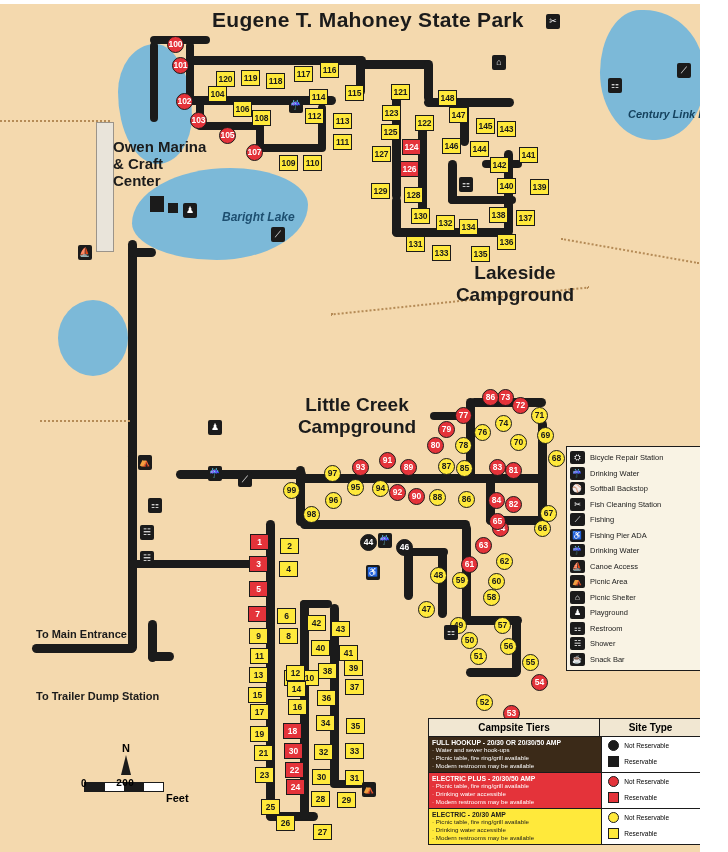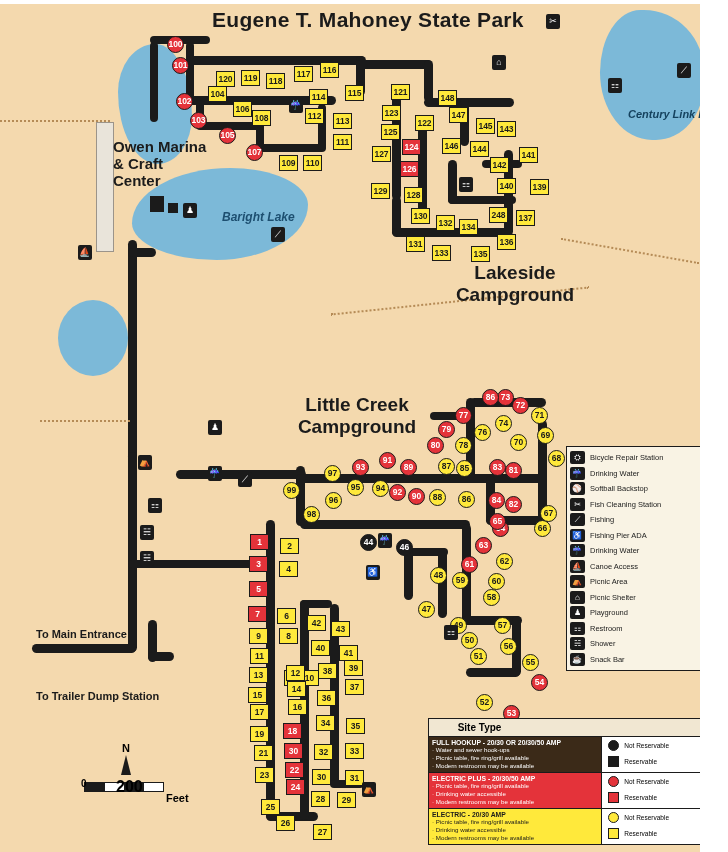--- a/index.html
+++ b/index.html
@@ -74,21 +74,21 @@
   .t-elec{background:#ffe93b;color:#1b1b1b;}
 
   
   #scale{position:absolute;left:84px;top:782px;width:80px;}
   #scalebar{display:flex;height:8px;border:1px solid #1b1b1b;}
   #scalebar i{flex:1;display:block;}
   #scalebar i:nth-child(odd){background:#1b1b1b;}
   #scalebar i:nth-child(even){background:#fff;}
   #scaletext{position:relative;font-size:10px;font-weight:bold;margin-top:1px;}
   #s0{position:absolute;left:-3px;top:-15px;font-size:10px;font-weight:bold;}
-  #s200{position:absolute;left:32px;top:-15px;font-size:16px;font-weight:bold;}
+  #s200{position:absolute;left:32px;top:-15px;font-size:10px;font-weight:bold;font-family:Liberation Mono, monospace;}
   #sfeet{position:absolute;left:82px;top:-1px;font-size:11px;font-weight:bold;}
   #north{position:absolute;left:116px;top:742px;text-align:center;width:20px;}
   #north .n{font-size:11px;font-weight:bold;}
   #north .arrow{width:0;height:0;border-left:5px solid transparent;border-right:5px solid transparent;
                 border-bottom:20px solid #1b1b1b;margin:1px auto 0;}
 </style>
 </head>
 <body>
 
 <div id="page">
@@ -207,21 +207,21 @@
       <div class="site yellow" style="left: 404px; top: 187px;">128</div>
       <div class="site yellow" style="left: 371px; top: 183px;">129</div>
       <div class="site yellow" style="left: 411px; top: 208px;">130</div>
       <div class="site yellow" style="left: 406px; top: 236px;">131</div>
       <div class="site yellow" style="left: 436px; top: 215px;">132</div>
       <div class="site yellow" style="left: 432px; top: 245px;">133</div>
       <div class="site yellow" style="left: 459px; top: 219px;">134</div>
       <div class="site yellow" style="left: 471px; top: 246px;">135</div>
       <div class="site yellow" style="left: 497px; top: 234px;">136</div>
       <div class="site yellow" style="left: 516px; top: 210px;">137</div>
-      <div class="site yellow" style="left: 489px; top: 207px;">248</div>
+      <div class="site yellow" style="left: 489px; top: 207px;">138</div>
       <div class="site yellow" style="left: 530px; top: 179px;">139</div>
       <div class="site yellow" style="left: 497px; top: 178px;">140</div>
       <div class="site yellow" style="left: 519px; top: 147px;">141</div>
       <div class="site yellow" style="left: 490px; top: 157px;">142</div>
       <div class="site yellow" style="left: 497px; top: 121px;">143</div>
       <div class="site yellow" style="left: 470px; top: 141px;">144</div>
       <div class="site yellow" style="left: 476px; top: 118px;">145</div>
       <div class="site yellow" style="left: 442px; top: 138px;">146</div>
       <div class="site yellow" style="left: 449px; top: 107px;">147</div>
       <div class="site yellow" style="left: 438px; top: 90px;">148</div>
@@ -402,20 +402,21 @@
         <div class="lgtxt">Shower</div>
       </div>
       <div class="lgrow">
         <div class="lgicon">☕</div>
         <div class="lgtxt">Snack Bar</div>
       </div>
     </div>
 
   <div id="tiers">
     <div class="thead">
+      <div class="tcol1">Campsite Tiers</div>
       <div class="tcol2">Site Type</div>
     </div>
     <div id="tiers-body">
         <div class="trow">
           <div class="tdesc t-full">
             <span class="tname">FULL HOOKUP - 20/30 OR 20/30/50 AMP</span>
             <span class="tline">· Water and sewer hook-ups</span>
             <span class="tline">· Picnic table, fire ring/grill available</span>
             <span class="tline">· Modern restrooms may be available</span>
           </div>

